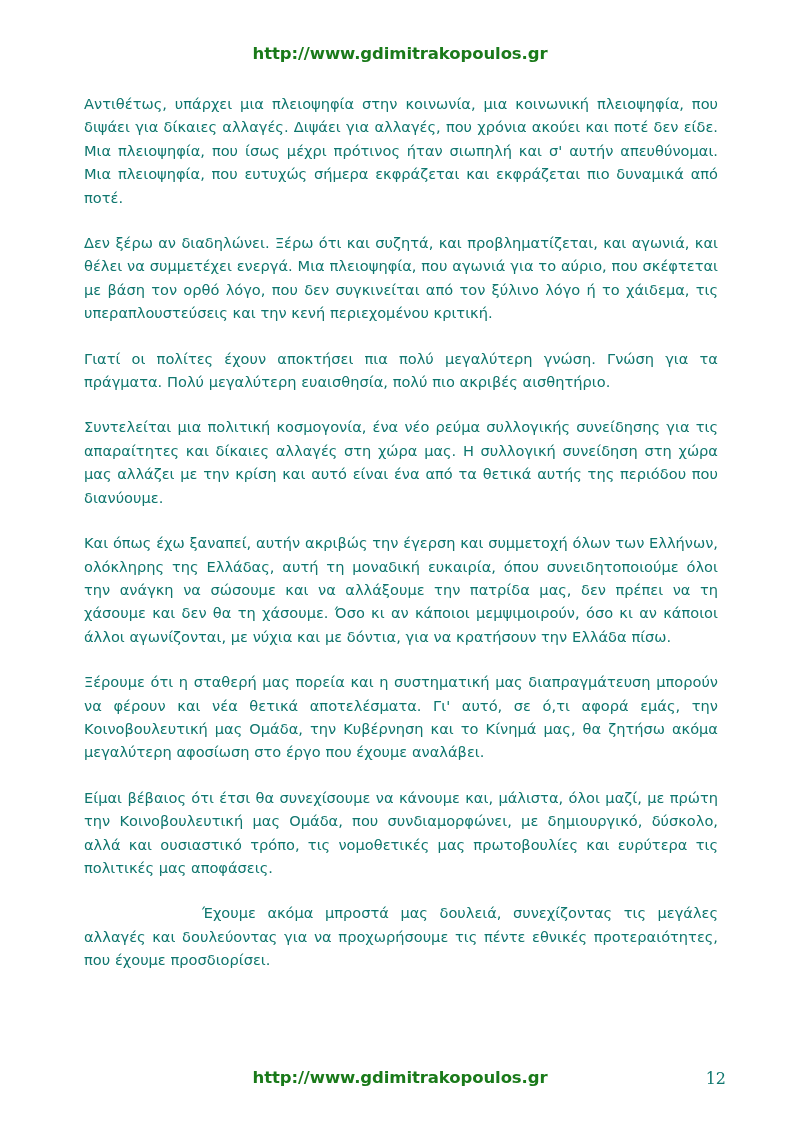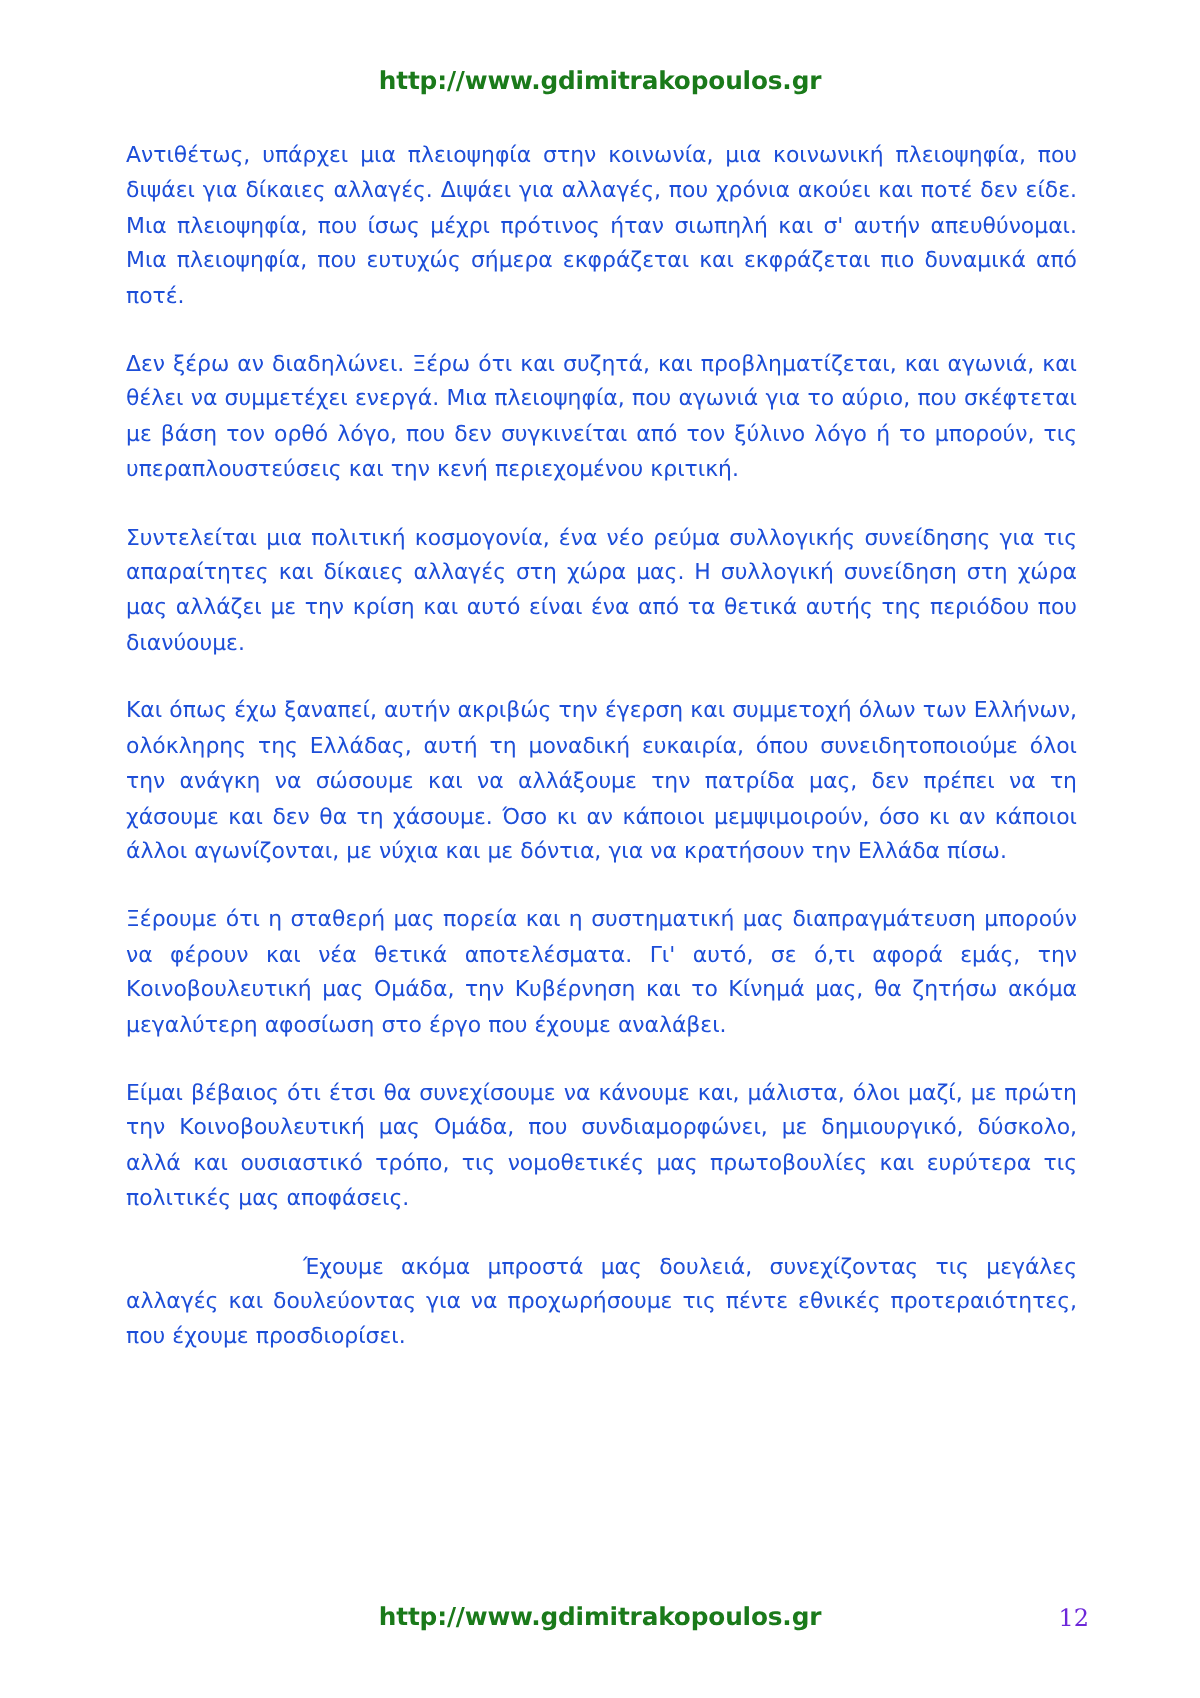--- a/index.html
+++ b/index.html
@@ -37,21 +37,21 @@
     left: 84px;
     width: 634px;
   }
   .para {
     margin: 0 0 22px 0;
     text-align: justify;
     text-justify: inter-word;
     font-family: "DejaVu Sans", sans-serif;
     font-size: 14.6px;
     line-height: 23.4px;
-    color: #1d4ed8;
+    color: #0f766e;
     word-spacing: 0.1px;
   }
   .para:last-child {
     margin-bottom: 0;
   }
   .para.indented {
     text-indent: 118px;
   }
   .footer {
     position: absolute;
@@ -71,33 +71,34 @@
     font-weight: bold;
     font-size: 16.5px;
     letter-spacing: -0.1px;
   }
   .page-number {
     position: absolute;
     right: 74px;
     top: 1px;
     font-family: "DejaVu Serif", serif;
     font-size: 16px;
-    color: #6d28d9;
+    color: #0f766e;
   }
 </style>
 </head>
 <body>
 
 <div class="page">
 
   <div class="header-url">http://www.gdimitrakopoulos.gr</div>
 
   <div class="body-area">
     <p class="para">Αντιθέτως, υπάρχει μια πλειοψηφία στην κοινωνία, μια κοινωνική πλειοψηφία, που διψάει για δίκαιες αλλαγές. Διψάει για αλλαγές, που χρόνια ακούει και ποτέ δεν είδε. Μια πλειοψηφία, που ίσως μέχρι πρότινος ήταν σιωπηλή και σ' αυτήν απευθύνομαι. Μια πλειοψηφία, που ευτυχώς σήμερα εκφράζεται και εκφράζεται πιο δυναμικά από ποτέ.</p>
-    <p class="para">Δεν ξέρω αν διαδηλώνει. Ξέρω ότι και συζητά, και προβληματίζεται, και αγωνιά, και θέλει να συμμετέχει ενεργά. Μια πλειοψηφία, που αγωνιά για το αύριο, που σκέφτεται με βάση τον ορθό λόγο, που δεν συγκινείται από τον ξύλινο λόγο ή το μπορούν, τις υπεραπλουστεύσεις και την κενή περιεχομένου κριτική.</p>
+    <p class="para">Δεν ξέρω αν διαδηλώνει. Ξέρω ότι και συζητά, και προβληματίζεται, και αγωνιά, και θέλει να συμμετέχει ενεργά. Μια πλειοψηφία, που αγωνιά για το αύριο, που σκέφτεται με βάση τον ορθό λόγο, που δεν συγκινείται από τον ξύλινο λόγο ή το χάιδεμα, τις υπεραπλουστεύσεις και την κενή περιεχομένου κριτική.</p>
+    <p class="para">Γιατί οι πολίτες έχουν αποκτήσει πια πολύ μεγαλύτερη γνώση. Γνώση για τα πράγματα. Πολύ μεγαλύτερη ευαισθησία, πολύ πιο ακριβές αισθητήριο.</p>
     <p class="para">Συντελείται μια πολιτική κοσμογονία, ένα νέο ρεύμα συλλογικής συνείδησης για τις απαραίτητες και δίκαιες αλλαγές στη χώρα μας. Η συλλογική συνείδηση στη χώρα μας αλλάζει με την κρίση και αυτό είναι ένα από τα θετικά αυτής της περιόδου που διανύουμε.</p>
     <p class="para">Και όπως έχω ξαναπεί, αυτήν ακριβώς την έγερση και συμμετοχή όλων των Ελλήνων, ολόκληρης της Ελλάδας, αυτή τη μοναδική ευκαιρία, όπου συνειδητοποιούμε όλοι την ανάγκη να σώσουμε και να αλλάξουμε την πατρίδα μας, δεν πρέπει να τη χάσουμε και δεν θα τη χάσουμε. Όσο κι αν κάποιοι μεμψιμοιρούν, όσο κι αν κάποιοι άλλοι αγωνίζονται, με νύχια και με δόντια, για να κρατήσουν την Ελλάδα πίσω.</p>
     <p class="para">Ξέρουμε ότι η σταθερή μας πορεία και η συστηματική μας διαπραγμάτευση  μπορούν να φέρουν και νέα θετικά αποτελέσματα. Γι' αυτό, σε ό,τι αφορά εμάς, την Κοινοβουλευτική μας Ομάδα, την Κυβέρνηση και το Κίνημά μας, θα ζητήσω ακόμα μεγαλύτερη αφοσίωση στο έργο που έχουμε αναλάβει.</p>
     <p class="para">Είμαι βέβαιος ότι έτσι θα συνεχίσουμε να κάνουμε και, μάλιστα, όλοι μαζί, με πρώτη την Κοινοβουλευτική μας Ομάδα, που συνδιαμορφώνει, με δημιουργικό, δύσκολο, αλλά και ουσιαστικό τρόπο, τις νομοθετικές μας πρωτοβουλίες και ευρύτερα τις πολιτικές μας αποφάσεις.</p>
     <p class="para indented">Έχουμε ακόμα μπροστά μας δουλειά, συνεχίζοντας τις μεγάλες αλλαγές και  δουλεύοντας για να προχωρήσουμε τις πέντε εθνικές προτεραιότητες, που έχουμε προσδιορίσει.</p>
 
   </div>
 
   <div class="footer">
     <div class="footer-url">http://www.gdimitrakopoulos.gr</div>

